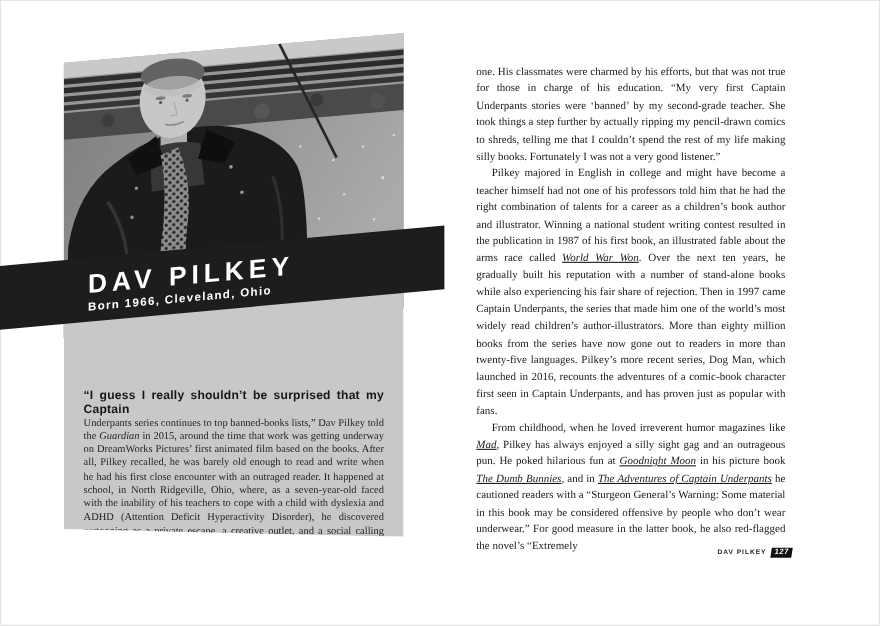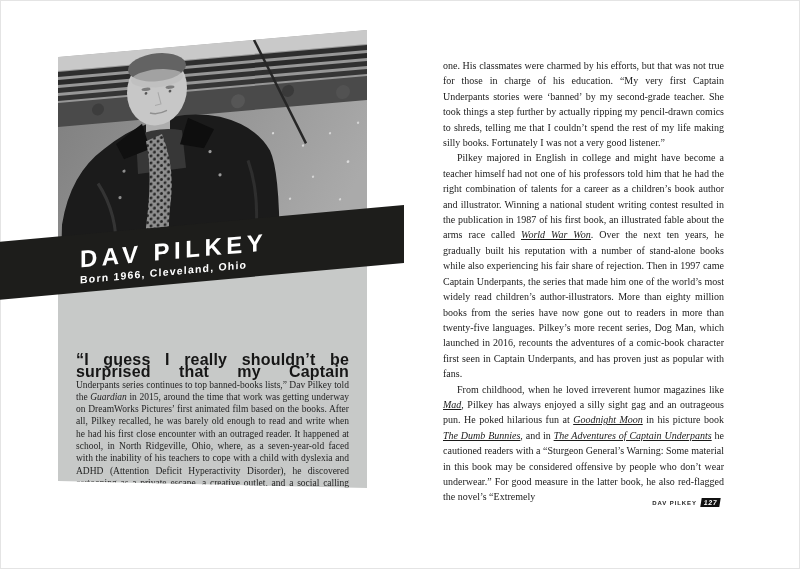--- a/index.html
+++ b/index.html
@@ -8,32 +8,32 @@
 
   
   .photo{position:absolute;left:58px;top:57px;width:309px;height:250px;
          transform:skewY(-5deg);transform-origin:0 0;overflow:hidden;background:#bcbcbc;z-index:1;}
   .photo svg{display:block;width:100%;height:100%;}
 
   .quote-box{position:absolute;left:58px;top:258px;width:309px;height:230px;
              clip-path:polygon(0 0,100% 0,100% 100%,0 calc(100% - 7px));z-index:2;}
   .quote-text{margin:96px 18px 0 18px;font-size:9.5px;line-height:12.3px;text-align:justify;color:#1f1f1f;}
   .quote-lead{display:block;text-align:justify;text-align-last:justify;
-              font-family:"Liberation Sans",sans-serif;font-weight:700;font-size:16px;letter-spacing:.2px;color:#161616;}
+              font-family:"Liberation Sans",sans-serif;font-weight:700;font-size:11px;letter-spacing:.2px;color:#161616;}
 
   .banner{position:absolute;left:-14px;top:243px;width:418px;height:58px;
           transform:skewY(-5.2deg);transform-origin:0 0;z-index:3;
           padding-left:94px;box-sizing:border-box;color:#fff;}
   .banner-title{font-family:"Liberation Sans",sans-serif;font-weight:800;font-size:24px;
                 letter-spacing:4.5px;line-height:24px;margin-top:13px;white-space:nowrap;}
   .banner-sub{font-family:"Liberation Sans",sans-serif;font-weight:700;font-size:10.5px;
               letter-spacing:1.2px;line-height:13px;margin-top:2px;white-space:nowrap;}
 
   
-  .col{position:absolute;left:443px;top:58px;width:281px;font-size:10px;line-height:15.4px;text-align:justify;}
+  .col{position:absolute;left:433px;top:58px;width:281px;font-size:10px;line-height:15.4px;text-align:justify;}
   .col p{margin:0;}
   .col p.indent{text-indent:14px;}
   .col i{font-style:italic;text-decoration:underline;}
 
   .footer{position:absolute;top:498px;right:80px;display:flex;align-items:center;gap:4px;z-index:2;}
   .footer-label{font-family:"Liberation Sans",sans-serif;font-weight:700;font-size:6px;
                 letter-spacing:.9px;color:#222;}
   .badge{transform:skewX(-9deg);color:#fff;font-family:"Liberation Sans",sans-serif;
          font-weight:700;font-size:7px;line-height:9px;padding:0 3px;letter-spacing:.5px;}
 </style>

